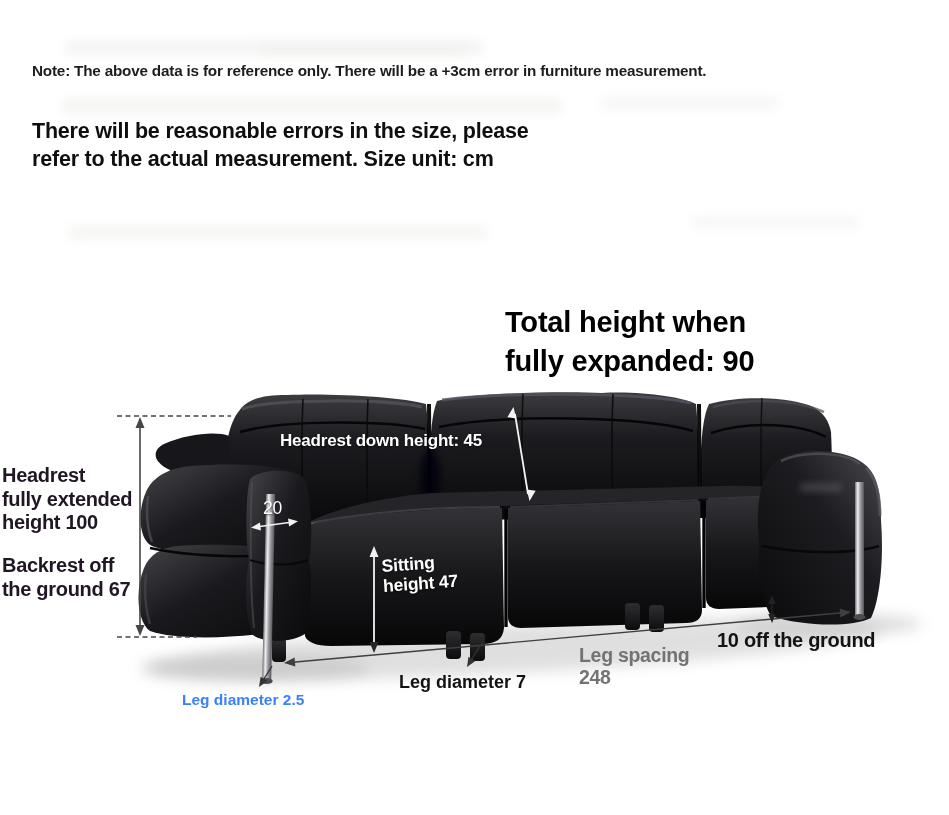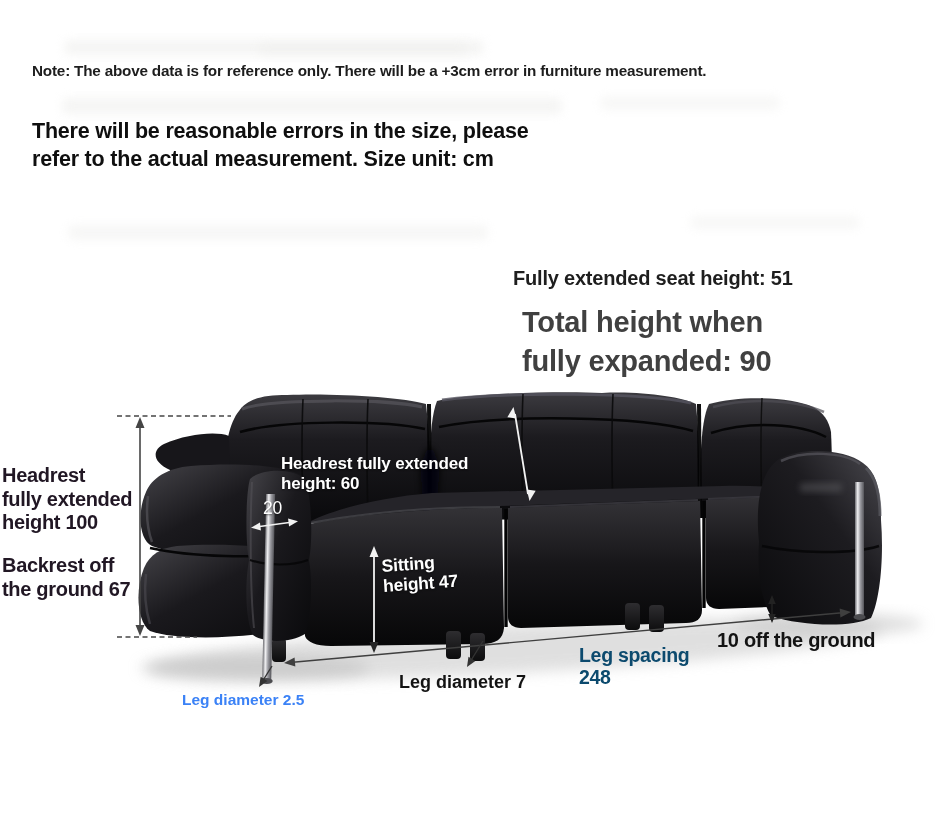--- a/index.html
+++ b/index.html
@@ -16,54 +16,53 @@
     letter-spacing:-0.2px;transform:scaleX(.985);transform-origin:left top;
   }
   .heading{
     left:32px;top:118px;font-size:21.5px;line-height:27.5px;font-weight:700;color:#0f0f0f;
     letter-spacing:-0.2px;
   }
   .spec{color:#1e1e1e;font-weight:700;letter-spacing:-0.2px;}
   .spec1{left:507px;top:203px;font-size:16.5px;}
   .spec2{left:509px;top:232px;font-size:20.5px;}
   .spec3{left:513px;top:267px;font-size:20px;}
-  .spec4{left:522px;top:303px;font-size:29px;line-height:39px;color:#404040;}
+  .spec4{left:505px;top:303px;font-size:29px;line-height:39px;color:#000000;}
 
   .side-label{color:#211724;font-weight:700;font-size:20px;line-height:23.5px;letter-spacing:-0.3px;}
   .lbl-headrest100{left:2px;top:464px;}
   .lbl-backrest67{left:2px;top:554px;}
 
   .on-sofa{color:#ffffff;font-weight:700;text-shadow:0 1px 2px rgba(0,0,0,.55);letter-spacing:-0.2px;}
   .lbl-hd45{left:280px;top:431px;font-size:17px;}
   .lbl-hd60{left:281px;top:454px;font-size:17px;line-height:20px;}
   .lbl-20{left:263px;top:498px;font-size:17.5px;font-weight:400;}
   .lbl-sit47{left:381px;top:556px;font-size:17.5px;line-height:20px;transform:rotate(-4deg);transform-origin:left top;}
 
-  .lbl-legspacing{left:579px;top:644px;font-size:19.5px;line-height:22px;font-weight:700;color:#0c4a6e;letter-spacing:-0.3px;}
+  .lbl-legspacing{left:579px;top:644px;font-size:19.5px;line-height:22px;font-weight:700;color:#737373;letter-spacing:-0.3px;}
   .lbl-ground10{left:717px;top:629px;font-size:20px;font-weight:700;color:#131313;letter-spacing:-0.3px;}
   .lbl-leg7{left:399px;top:672px;font-size:18px;font-weight:700;color:#131313;}
   .lbl-leg25{left:182px;top:691px;font-size:15.5px;font-weight:700;color:#3b82f6;}
 </style>
 </head>
 <body>
 
 <div class="canvas">
 
   <div class="smudge" style="left:64px;top:40px;width:420px;height:15px;"></div>
   <div class="smudge" style="left:258px;top:42px;width:210px;height:14px;opacity:.4;"></div>
   <div class="smudge" style="left:62px;top:98px;width:500px;height:16px;"></div>
   <div class="smudge" style="left:600px;top:96px;width:180px;height:14px;opacity:.4;"></div>
   <div class="smudge" style="left:68px;top:225px;width:420px;height:15px;opacity:.45;"></div>
   <div class="smudge" style="left:690px;top:216px;width:170px;height:13px;opacity:.4;"></div>
 
   <div class="abs note">Note: The above data is for reference only. There will be a +3cm error in furniture measurement.</div>
   <div class="abs heading preline">There will be reasonable errors in the size, please
 refer to the actual measurement. Size unit: cm</div>
 
-  <div class="abs spec spec3">Fully extended seat height: 51</div>
   <div class="abs spec spec4 preline">Total height when
 fully expanded: 90</div>
 
   <svg class="abs" style="left:0;top:0;" width="949" height="815" viewBox="0 0 949 815">
     <defs>
       <linearGradient id="leather" x1="0" y1="0" x2="0" y2="1">
         <stop offset="0" stop-color="#3c3b40"></stop>
           <stop offset=".35" stop-color="#1c1b1f"></stop>
           <stop offset="1" stop-color="#09090b"></stop>
       </linearGradient>
@@ -235,22 +234,21 @@
       <polygon points="0,0 -4,9.5 4,9.5" transform="translate(259,687) rotate(212)" stroke="none"></polygon>
     </g>
   </svg>
 
   <div class="abs side-label preline lbl-headrest100">Headrest
 fully extended
 height 100</div>
   <div class="abs side-label preline lbl-backrest67">Backrest off
 the ground 67</div>
 
-  <div class="abs on-sofa preline lbl-hd60">Headrest fully extended
-height: 60</div>
+  <div class="abs on-sofa lbl-hd45">Headrest down height: 45</div>
   <div class="abs on-sofa lbl-20">20</div>
   <div class="abs on-sofa preline lbl-sit47">Sitting
 height 47</div>
 
   <div class="abs preline lbl-legspacing">Leg spacing
 248</div>
   <div class="abs lbl-ground10">10 off the ground</div>
   <div class="abs lbl-leg7">Leg diameter 7</div>
   <div class="abs lbl-leg25">Leg diameter 2.5</div>
 

